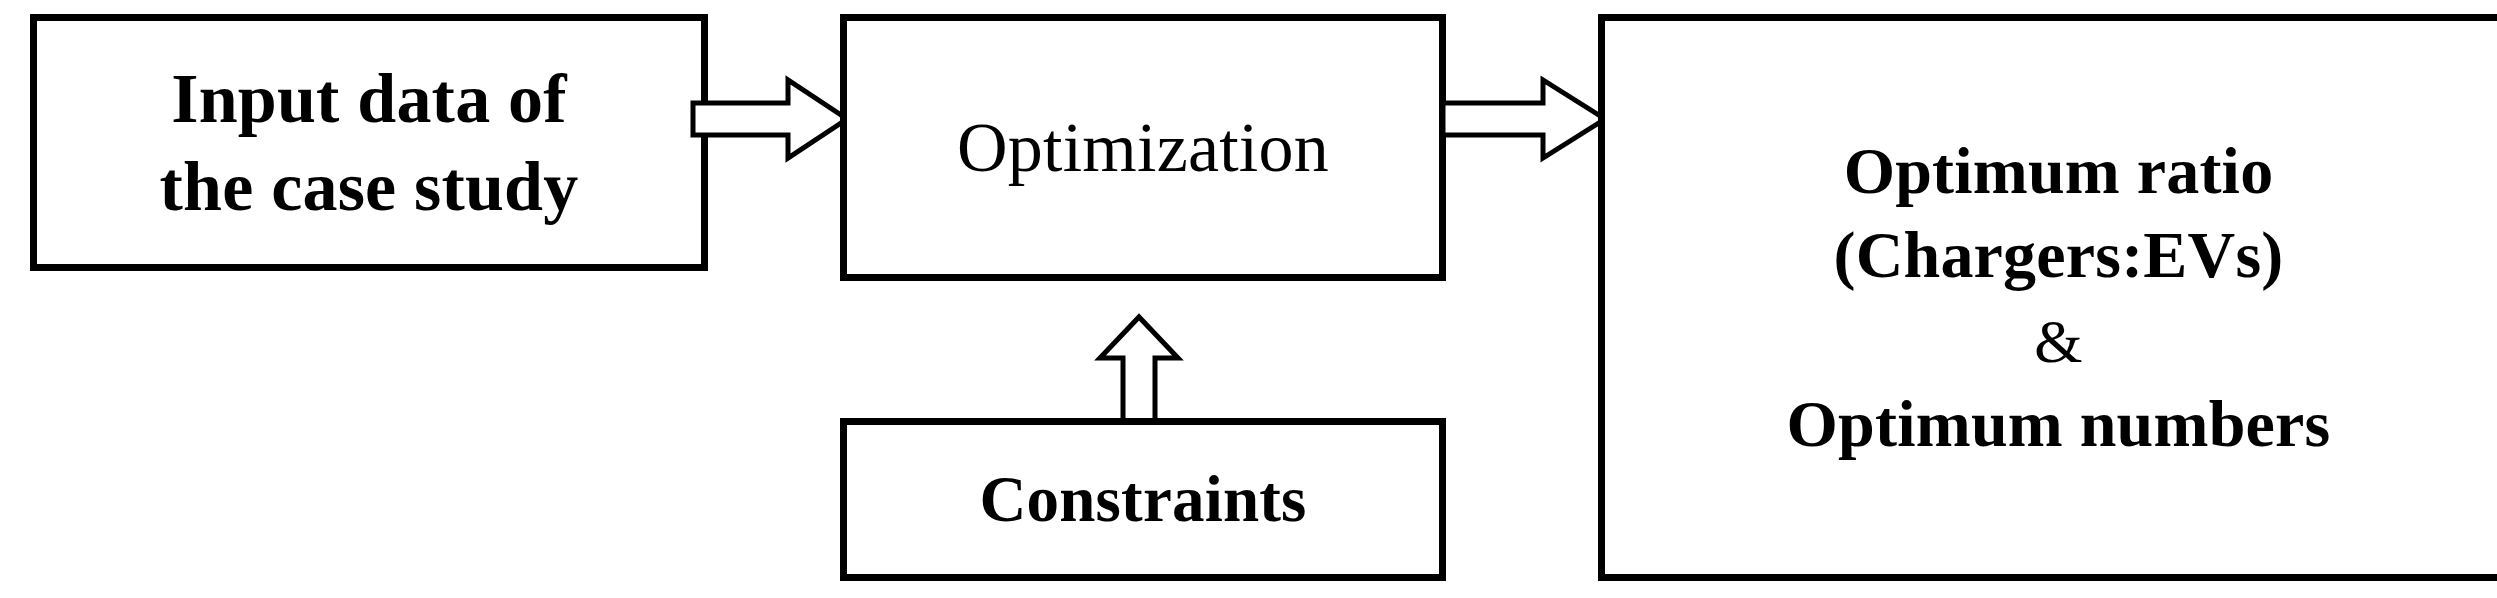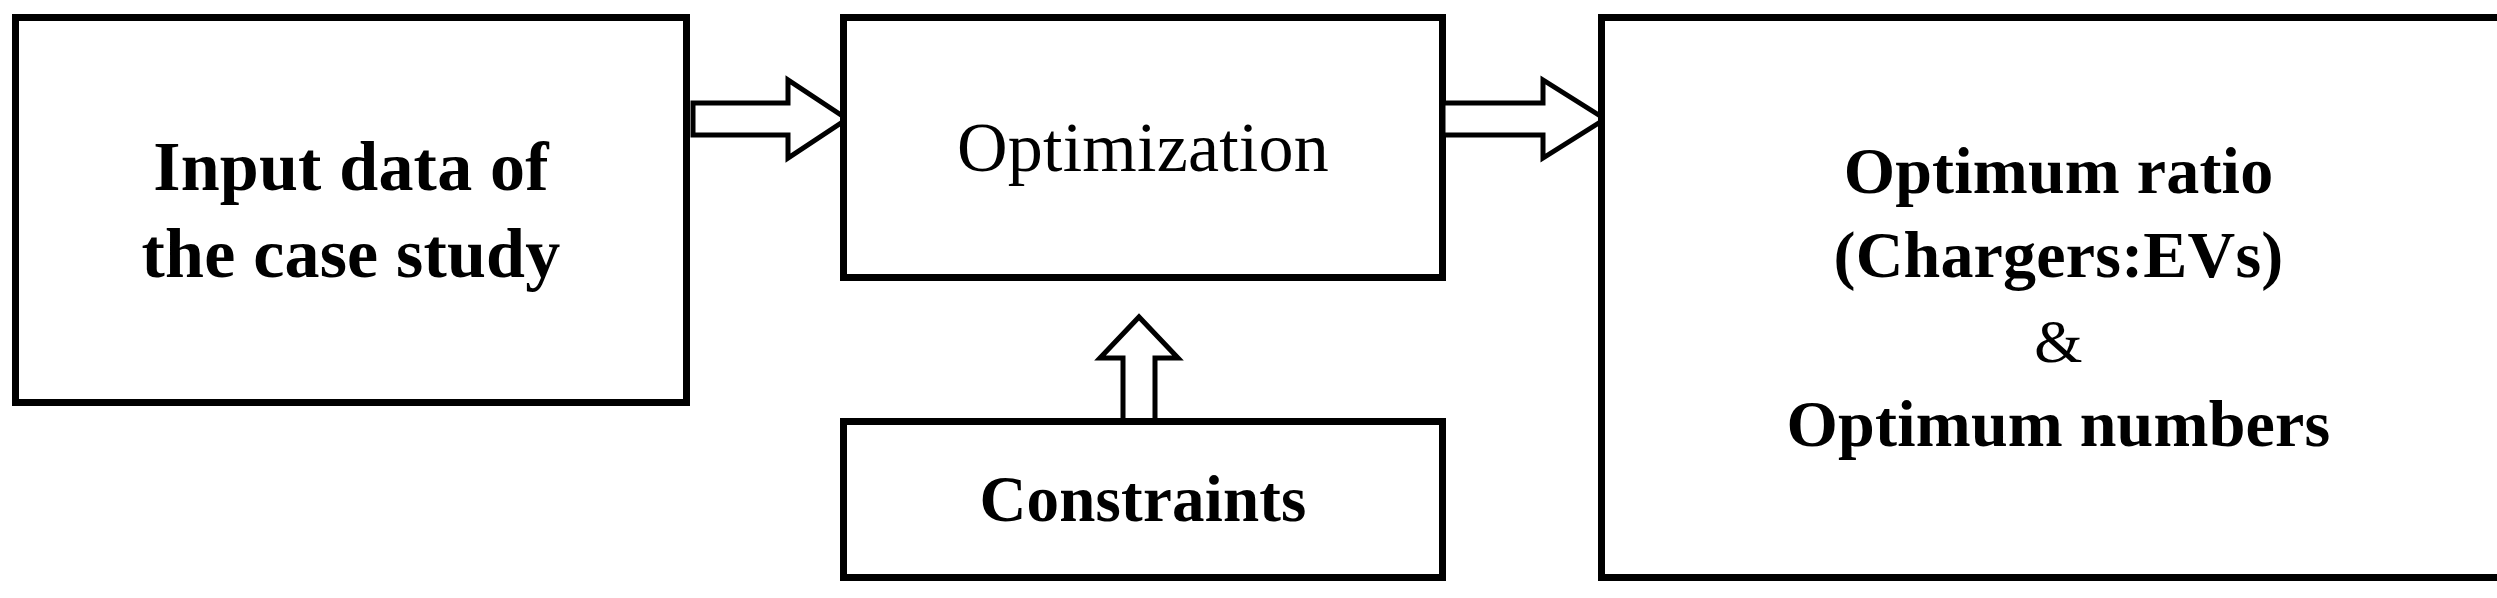--- a/index.html
+++ b/index.html
@@ -31,24 +31,24 @@
   .flow-box .box-text {
     display: block;
     width: 100%;
     color: #000000;
     line-height: 1.18;
     letter-spacing: 0.2px;
   }
 
   
   #box-input {
-    left: 12px;
+    left: 30px;
     top: 14px;
     width: 678px;
-    height: 392px;
+    height: 257px;
   }
   #box-input .box-text {
     font-weight: 700;
     font-size: 70px;
     line-height: 1.25;
   }
 
   
   #box-algorithm {
     left: 840px;

